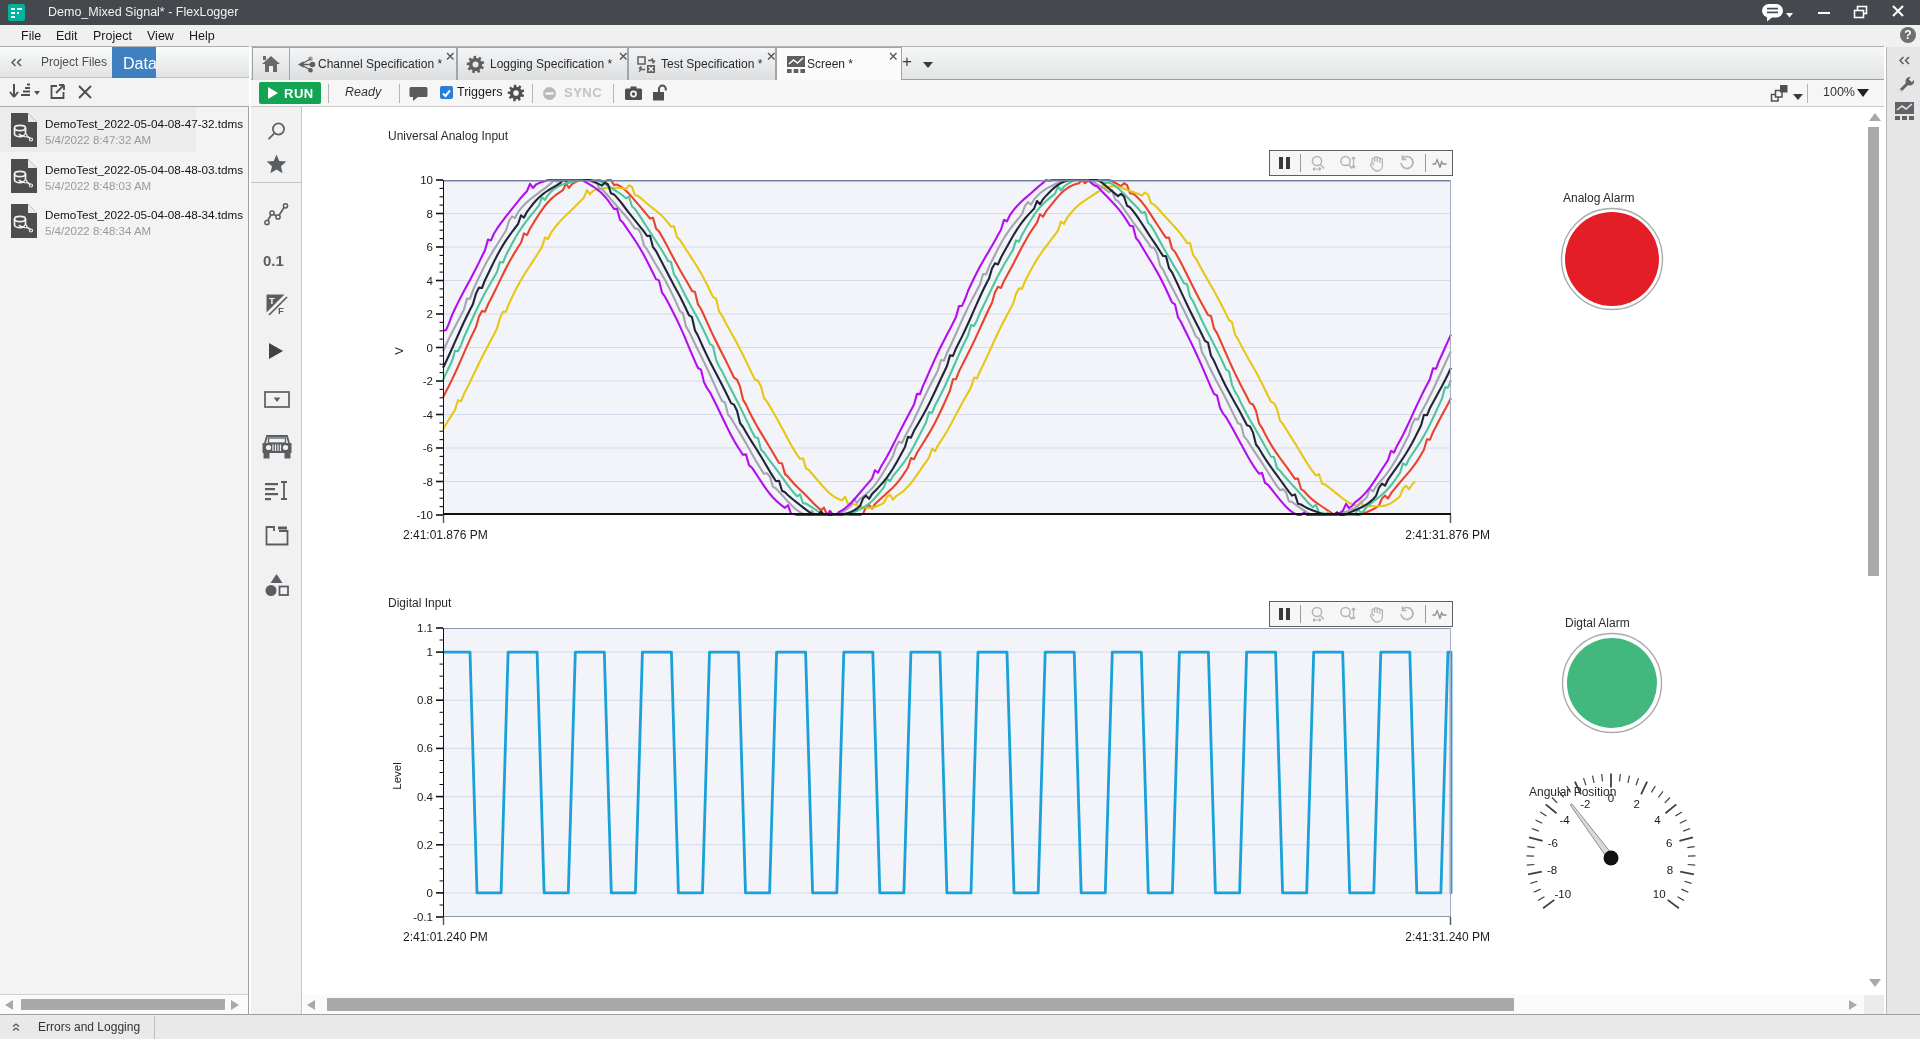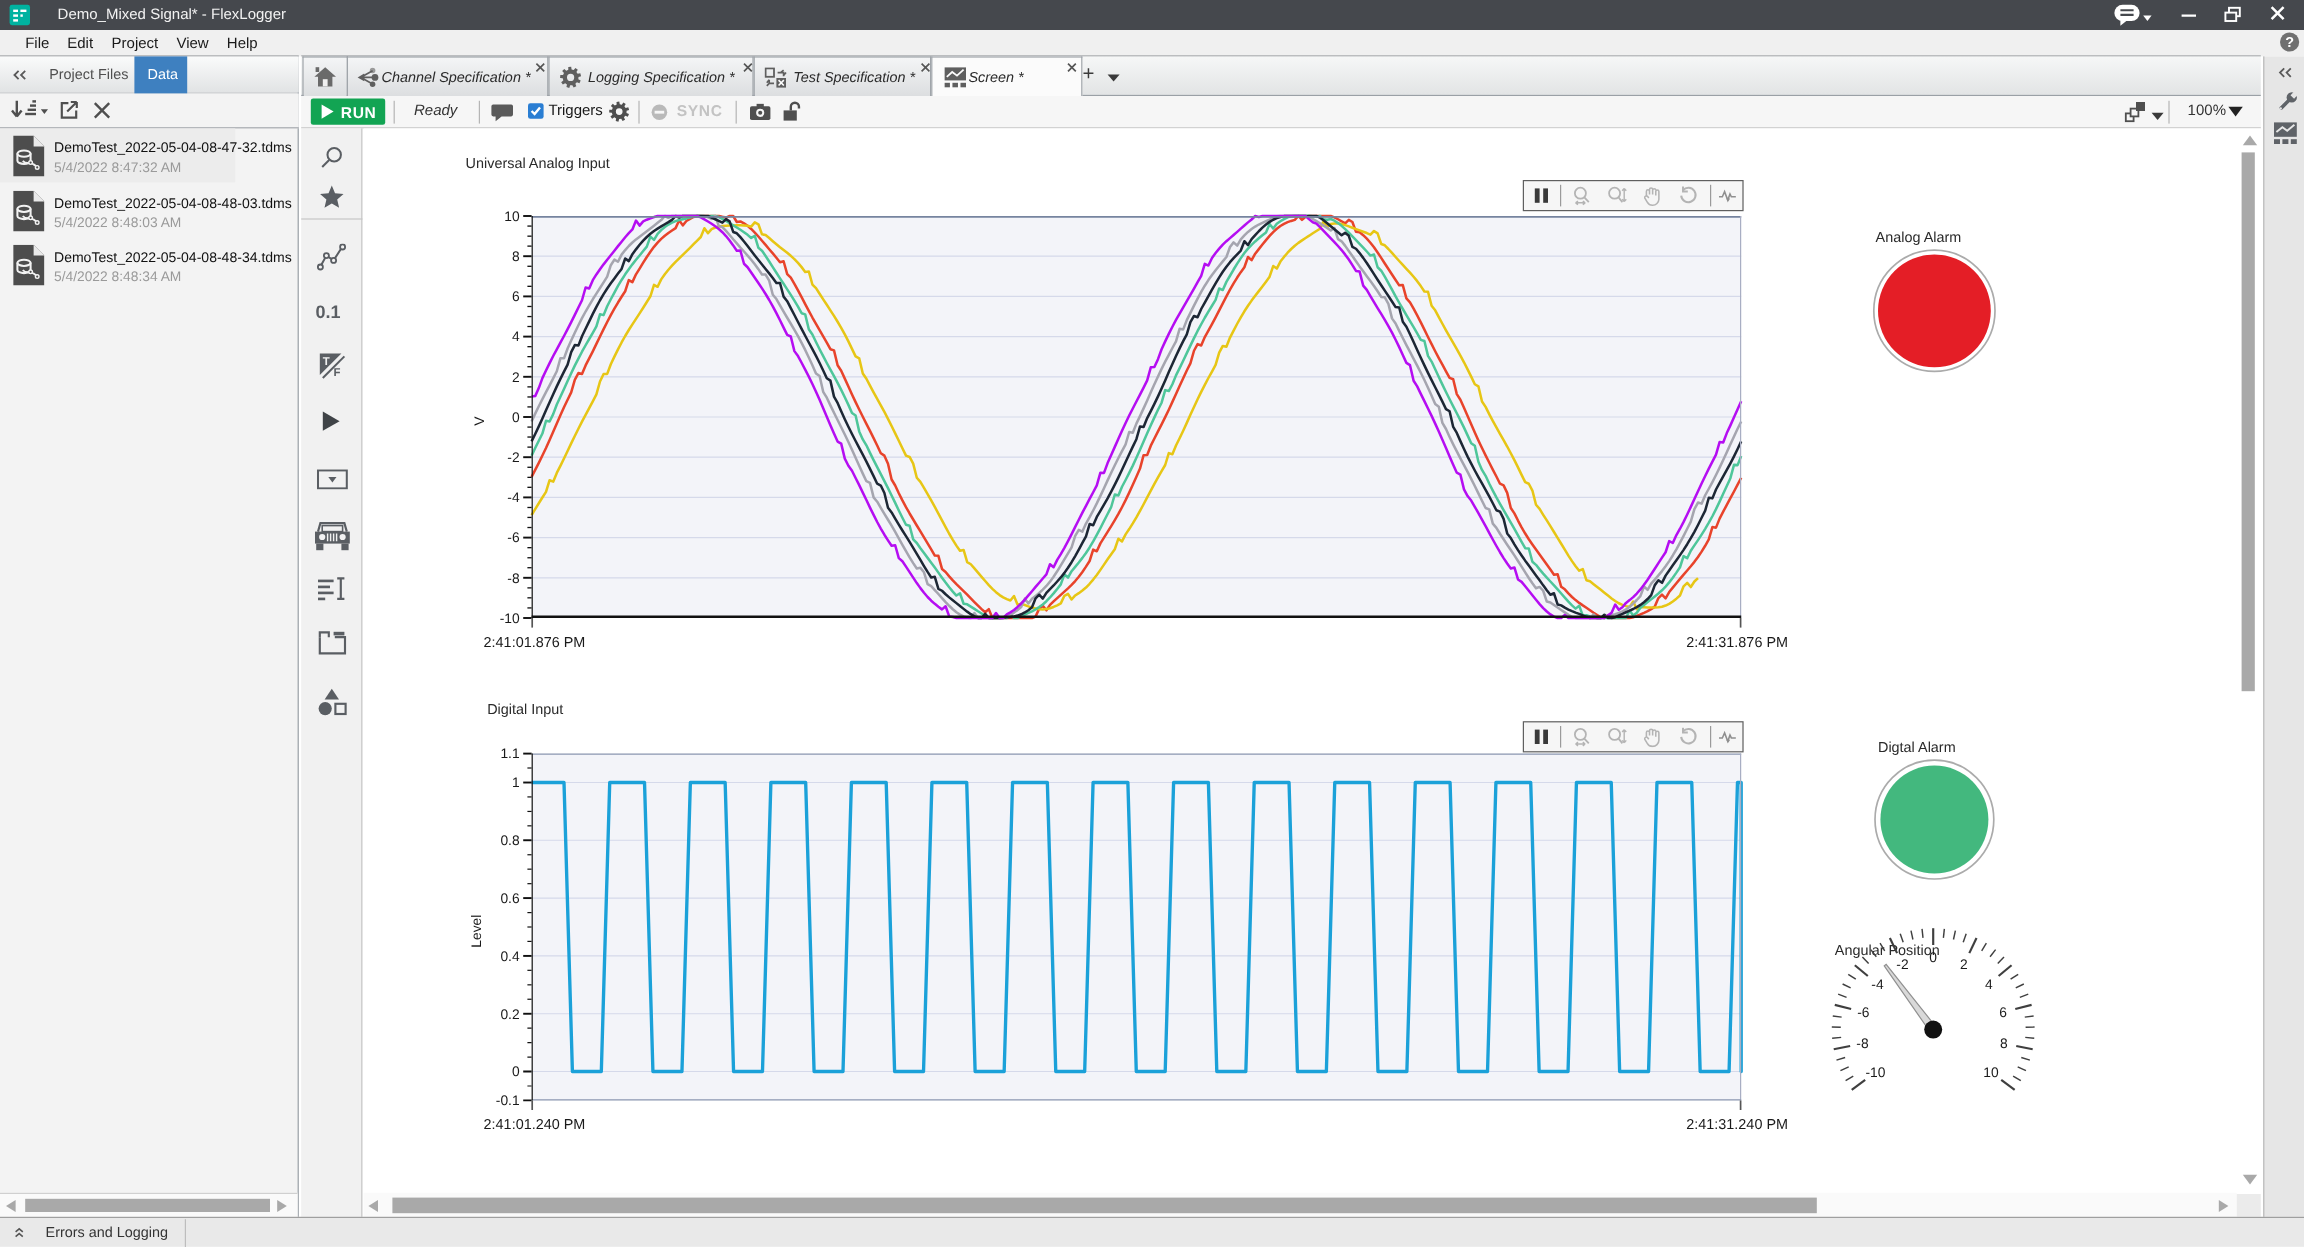--- a/index.html
+++ b/index.html
@@ -7,21 +7,21 @@
 .abs { position:absolute; }
 #titlebar { left:0; top:0; width:1920px; height:25px; background:#45484d; }
 #menubar { left:0; top:25px; width:1920px; height:22px; background:#f0f0f0; }
 .menuitem { position:absolute; top:4px; font-size:12.5px; color:#1a1a1a; }
 #leftpanel { left:0; top:47px; width:249px; height:968px; background:#f3f3f3; border-right:1px solid #9aa0a6; }
 #lp-tabs { left:0; top:46px; width:249px; height:32px; background:linear-gradient(#fafbfb,#e1e3e4); border-top:1px solid #aeb1b4; border-bottom:1px solid #c2c6c9; }
 #lp-toolbar { left:0; top:78px; width:249px; height:29px; background:#f3f3f3; border-bottom:1px solid #a5a9ad; }
 .ftitle { font-size:12px; color:#111; white-space:nowrap; }
 .fdate { font-size:11.5px; color:#9a9a9a; white-space:nowrap; }
 #maintabs { left:251px; top:46px; width:1633px; height:34px; background:linear-gradient(#f6f7f7,#e2e4e5); border-top:1px solid #aeb1b4; border-bottom:1px solid #9aa0a6; }
-.tab { position:absolute; top:0; height:33px; background:linear-gradient(#f4f5f6,#dcdee0); border:1px solid #a0a5aa; border-bottom:none;font-style:italic; }
+.tab { position:absolute; top:0; height:33px; background:linear-gradient(#f4f5f6,#dcdee0); border:1px solid #a0a5aa; border-bottom:none; }
 .tabtext { font-size:12px; color:#2a2a2a; white-space:nowrap; }
 #runbar { left:251px; top:80px; width:1633px; height:27px; background:#f6f6f6; border-bottom:1px solid #c9c9c9; }
 .vsep { position:absolute; top:4px; width:1px; height:19px; background:#b5b5b5; }
 #iconrail { left:251px; top:107px; width:51px; height:909px; background:#f1f1f1; border-right:1px solid #c6c6c6; }
 #rightrail { left:1886px; top:47px; width:34px; height:971px; background:#e6e6e6; border-left:1px solid #b8b8b8; }
 #statusbar { left:0; top:1014px; width:1920px; height:25px; background:#e9e9e9; border-top:1px solid #9f9f9f; }
 .charttools { position:absolute; width:184px; height:26px; background:#f6f6f6; border:1px solid #5f5f5f; display:flex; align-items:center; }
 text { font-family:"Liberation Sans", sans-serif; }
 .sb-track { position:absolute; background:#fafafa; }
 .sb-thumb { position:absolute; background:#a9a9a9; }
@@ -68,21 +68,21 @@
 
 <div class="abs" style="left:1900px;top:27px;width:16px;height:16px;border-radius:50%;background:#707070;color:#fff;font-size:12px;font-weight:bold;text-align:center;line-height:16px;">?</div>
 
 <div class="abs" id="leftpanel"></div>
 <div class="abs" id="lp-tabs">
   <svg class="abs" style="left:10px;top:11px;" width="13" height="9" viewBox="0 0 13 9">
     <path d="M5.5 1 L2 4.5 L5.5 8 M11 1 L7.5 4.5 L11 8" stroke="#5a5a5a" stroke-width="1.5" fill="none"></path>
   </svg>
   <div class="abs" style="left:41px;top:8px;font-size:12px;color:#4f4f4f;">Project Files</div>
   <div class="abs" style="left:112px;top:0;width:44px;height:31px;background:#3e80c0;"></div>
-  <div class="abs" style="left:123px;top:8px;font-size:12px;color:#ffffff;">Data</div>
+  <div class="abs" style="left:123px;top:8px;font-size:16px;color:#ffffff;">Data</div>
 </div>
 <div class="abs" id="lp-toolbar">
   <svg class="abs" style="left:8px;top:4px;" width="34" height="22" viewBox="0 0 34 22">
     <path d="M6 2 v13 M6 15 l-4 -5 M6 15 l4 -5" stroke="#4f4f4f" stroke-width="2" fill="none"></path>
     <rect x="13" y="12" width="9" height="2" fill="#4f4f4f"></rect>
     <rect x="15" y="8.5" width="7" height="2" fill="#4f4f4f"></rect>
     <rect x="17" y="5" width="5" height="2" fill="#4f4f4f"></rect>
     <rect x="19" y="1.5" width="3" height="2" fill="#4f4f4f"></rect>
     <path d="M26 9 l6 0 l-3 4 Z" fill="#4f4f4f"></path>
   </svg>
@@ -300,21 +300,21 @@
 <svg class="abs" style="left:13px;top:466px;" width="26" height="24" viewBox="0 0 26 24">
 <path d="M12.5 1 L18.5 10 H6.5 Z" fill="#5a5e63"></path>
 <circle cx="7" cy="17.5" r="5.5" fill="#5a5e63"></circle>
 <rect x="15.5" y="13.5" width="8.5" height="8.5" fill="none" stroke="#5a5e63" stroke-width="1.8"></rect>
 </svg>
 </div>
 
 <div class="abs" style="left:303px;top:107px;width:1561px;height:886px;background:#ffffff;"></div>
 
 <div class="abs" style="left:388px;top:129px;font-size:12px;color:#2a2a2a;">Universal Analog Input</div>
-<div class="abs" style="left:388px;top:584px;font-size:12px;color:#2a2a2a;margin-left:18px;">Digital Input</div>
+<div class="abs" style="left:388px;top:596px;font-size:12px;color:#2a2a2a;">Digital Input</div>
 <div class="abs" style="left:1563px;top:191px;font-size:12px;color:#2a2a2a;">Analog Alarm</div>
 <div class="abs" style="left:1565px;top:616px;font-size:12px;color:#2a2a2a;">Digtal Alarm</div>
 <div class="abs" style="left:1529px;top:757px;font-size:12px;color:#2a2a2a;margin-top:28px;">Angular Position</div>
 
 <svg class="abs" style="left:0;top:0;" width="1920" height="1039" viewBox="0 0 1920 1039">
   <rect x="443" y="180" width="1008" height="335" fill="#f3f4f9"></rect>
   <line x1="443.0" y1="481.5" x2="1451.0" y2="481.5" stroke="#d5d9ea" stroke-width="1"></line>
 <line x1="443.0" y1="448.0" x2="1451.0" y2="448.0" stroke="#d5d9ea" stroke-width="1"></line>
 <line x1="443.0" y1="414.5" x2="1451.0" y2="414.5" stroke="#d5d9ea" stroke-width="1"></line>
 <line x1="443.0" y1="381.0" x2="1451.0" y2="381.0" stroke="#d5d9ea" stroke-width="1"></line>

